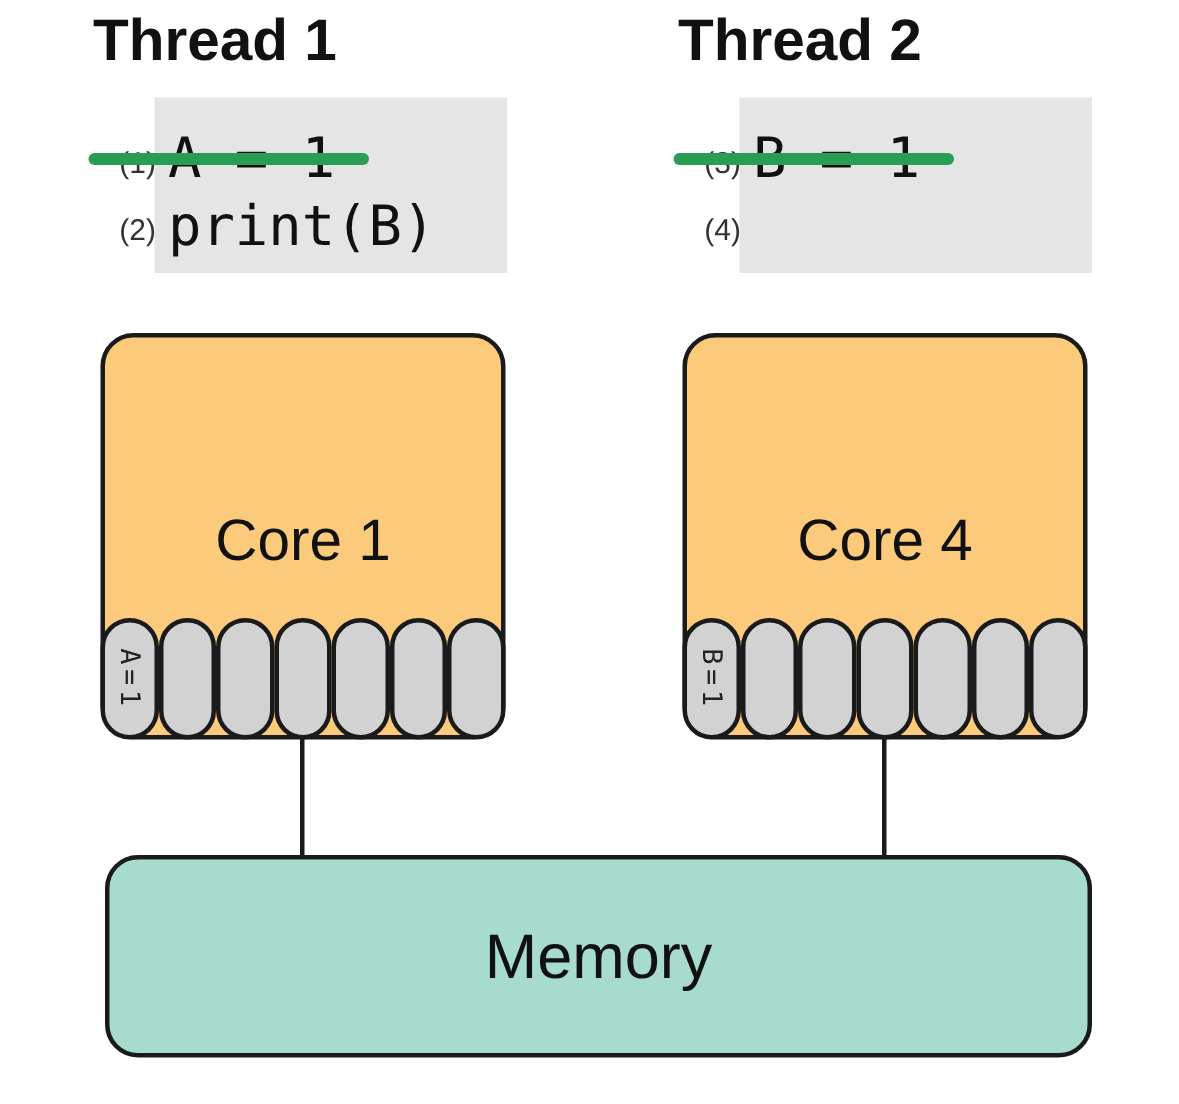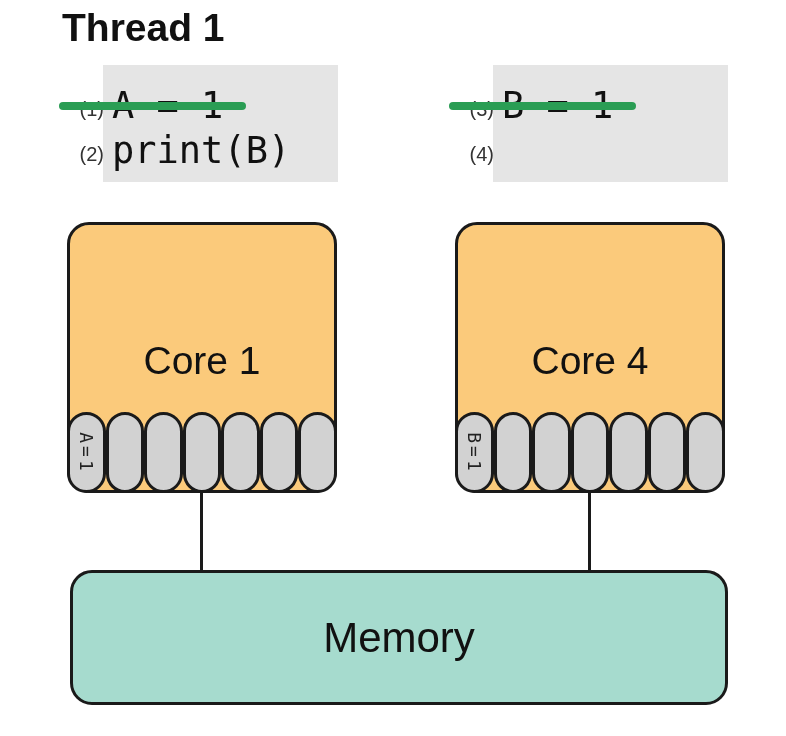--- a/index.html
+++ b/index.html
@@ -70,20 +70,21 @@
     <h2 class="thread-title">Thread 1</h2>
     <div class="code-bg"></div>
     <div class="line-num row1">(1)</div>
     <div class="code row1">A = 1</div>
     <div class="line-num row2">(2)</div>
     <div class="code row2">print(B)</div>
     <div class="strike"></div>
   </section>
 
   <section class="thread" style="left:446px">
+    <h2 class="thread-title">Thread 2</h2>
     <div class="code-bg"></div>
     <div class="line-num row1">(3)</div>
     <div class="code row1">B = 1</div>
     <div class="line-num row2">(4)</div>
     <div class="strike"></div>
   </section>
 
   <div class="core" style="left:67px">
     <div class="core-label">Core 1</div>
     <div class="slots">

